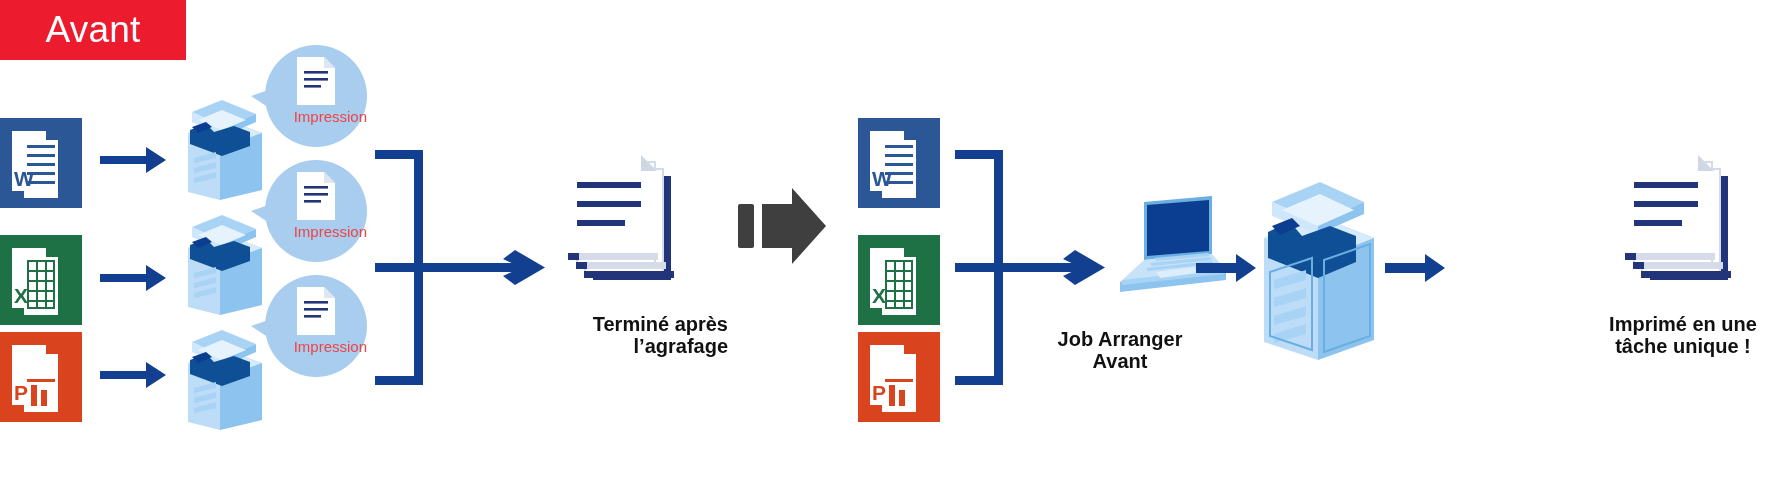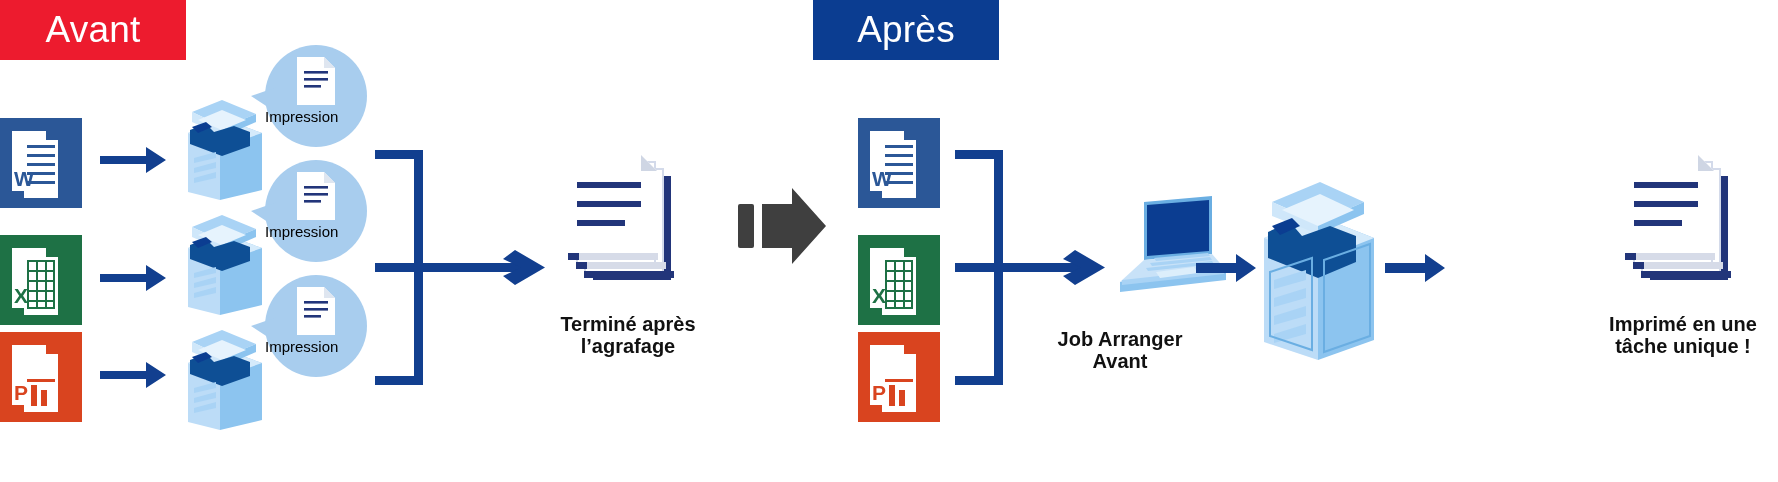--- a/index.html
+++ b/index.html
@@ -63,42 +63,39 @@
   .bubble-tail{
     position:absolute;left:-14px;top:42px;
     width:0;height:0;
     border-top:9px solid transparent;
     border-bottom:17px solid transparent;
     border-right:26px solid #a8cdee;
   }
   .bubble-doc{position:absolute;left:32px;top:12px;width:38px;height:48px;}
   .bubble-label{
     position:absolute;left:0;top:63px;width:102px;
-    text-align:left;color:#000000;font-size:15px;
+    text-align:right;color:#ef4444;font-size:15px;
     font-family:"Liberation Sans", sans-serif;
   }
 
   
   .caption{
     position:absolute;text-align:center;color:#111111;
     font-weight:bold;line-height:1.12;font-size:20px;
     font-family:"Liberation Sans", sans-serif;
     white-space:pre-line;
   }
 </style>
 </head>
 <body>
 
 <div class="stage">
 
   <div class="hdr" id="hdr-avant">
     <span>Avant</span>
-  </div>
-  <div class="hdr" id="hdr-apres">
-    <span>Après</span>
   </div>
 
   <div class="fileicon f-word abs" style="left:0px;top:118px;">
     <div class="fi-bg"></div>
     <div class="fi-page2"></div>
     <div class="fi-page"></div>
     <div class="fi-inner">
       <div class="wline" style="top:2px;"></div>
       <div class="wline" style="top:11px;"></div>
       <div class="wline" style="top:20px;"></div>
@@ -271,21 +268,21 @@
       <rect x="15" y="101" width="90" height="7"></rect>
       <rect x="23" y="110" width="90" height="7"></rect>
     </g>
     <g fill="#22357a">
       <rect x="15" y="101" width="11" height="7"></rect>
       <rect x="23" y="110" width="11" height="7"></rect>
       <rect x="31" y="119" width="90" height="7"></rect>
     </g>
   </svg>
 
-  <div class="caption" style="left:528px;top:313px;width:200px;">Terminé après
+  <div class="caption" style="left:528px;top:313px;width:200px;text-align:right;">Terminé après
 l’agrafage</div>
 
   <svg class="abs" style="left:738px;top:186px;" width="90" height="80" viewBox="0 0 90 80">
     <rect x="0" y="18" width="16" height="44" rx="2" fill="#3f3f3f"></rect>
     <path d="M24 18 H54 V2 L88 40 L54 78 V62 H24 Z" fill="#3f3f3f"></path>
   </svg>
 
   <div class="fileicon f-word abs" style="left:858px;top:118px;">
     <div class="fi-bg"></div>
     <div class="fi-page2"></div>

